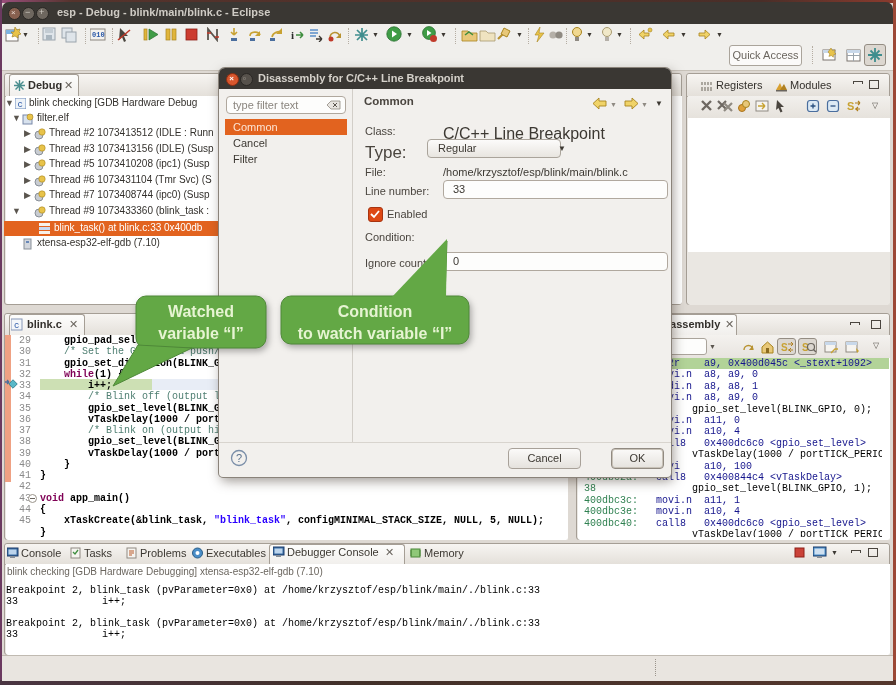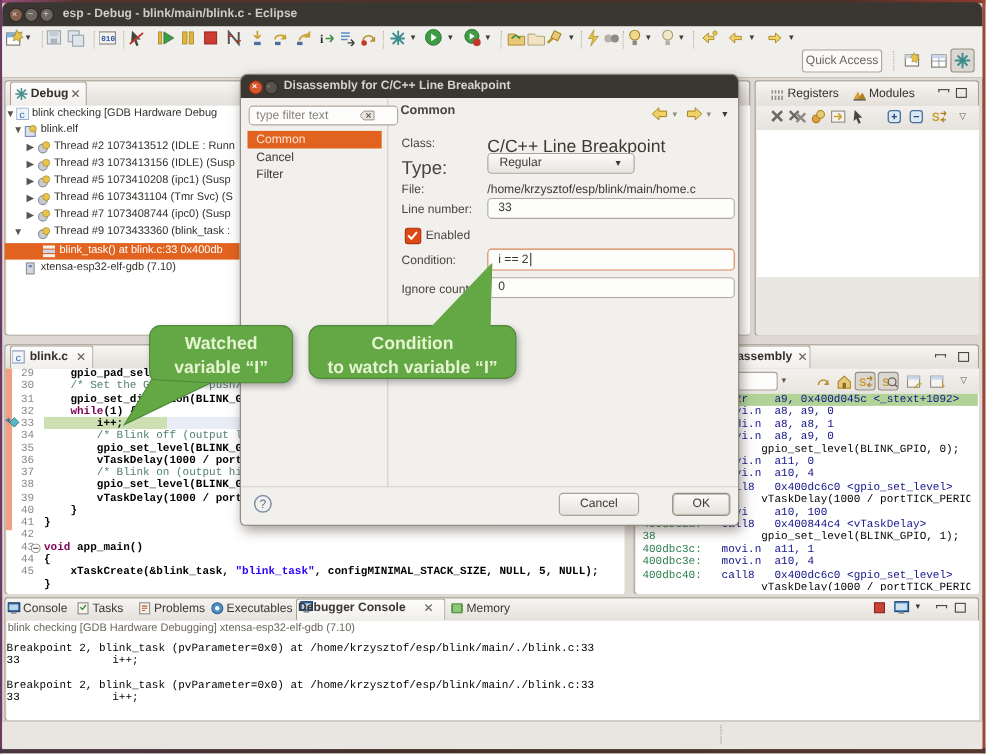--- a/index.html
+++ b/index.html
@@ -194,21 +194,21 @@
  <svg class="ab" style="left:11px;top:3px" width="11" height="11">
       <rect x="0" y="0" width="11" height="11" fill="#eef3f8" stroke="#6888b8"></rect>
       <text x="2.5" y="9" font-size="9" fill="#2a58a8" font-family="Liberation Mono">c</text>
     </svg>
  <div class="tl" style="left:25px;top:2px">blink checking [GDB Hardware Debug</div>
  <div class="tl" style="left:8px;top:18px;color:#5a554e;font-size:9px">▼</div>
  <svg class="ab" style="left:18px;top:18px" width="12" height="12">
       <rect x="1" y="2" width="9" height="9" fill="#d8e2ee" stroke="#7888a8"></rect>
       <circle cx="8" cy="4" r="3" fill="#e8c34a" stroke="#a8841e" stroke-width=".6"></circle>
     </svg>
- <div class="tl" style="left:33px;top:17px">blink.elf</div>
+ <div class="tl" style="left:33px;top:17px">filter.elf</div>
  <div class="tl" style="left:20px;top:33px;color:#5a554e;font-size:9px">▶</div>
  <svg class="ab" style="left:30px;top:33px" width="12" height="12">
       <circle cx="5" cy="7" r="4" fill="#c8ccd2" stroke="#888f98"></circle>
       <circle cx="8" cy="4" r="3.2" fill="#e8c34a" stroke="#a8841e" stroke-width=".6"></circle>
     </svg>
  <div class="tl" style="left:45px;top:32px">Thread #2 1073413512 (IDLE : Runn</div>
  <div class="tl" style="left:20px;top:49px;color:#5a554e;font-size:9px">▶</div>
  <svg class="ab" style="left:30px;top:49px" width="12" height="12">
       <circle cx="5" cy="7" r="4" fill="#c8ccd2" stroke="#888f98"></circle>
       <circle cx="8" cy="4" r="3.2" fill="#e8c34a" stroke="#a8841e" stroke-width=".6"></circle>
@@ -452,21 +452,21 @@
 <svg class="ab" style="left:192px;top:547px" width="12" height="12">
     <circle cx="5.5" cy="6" r="5" fill="#4a8ec8" stroke="#2a5e88"></circle>
     <circle cx="5.5" cy="6" r="2" fill="#fff"></circle>
   </svg>
 <div class="tb" style="left:206px;top:547px">Executables</div>
 <svg class="ab" style="left:273px;top:546px" width="12" height="12">
     <rect x="0" y="1" width="11" height="8" fill="#3a6ea5" stroke="#1a3a6a"></rect>
     <rect x="1.5" y="2.5" width="8" height="5" fill="#bcd4ec"></rect>
     <rect x="3" y="9" width="5" height="2" fill="#888f98"></rect>
   </svg>
-<div class="tb" style="left:271px;top:546px;font-weight:bold">Debugger Console</div>
+<div class="tb" style="left:287px;top:546px;font-weight:normal">Debugger Console</div>
 <div class="tb" style="left:385px;top:546px;color:#6a655e">✕</div>
 <svg class="ab" style="left:410px;top:547px" width="12" height="12">
     <rect x="1" y="2" width="9" height="8" fill="#8fc878" stroke="#4a8838"></rect>
     <path d="M0 4h2M0 6h2M0 8h2M9 4h2M9 6h2M9 8h2" stroke="#4a8838" stroke-width="1"></path>
   </svg>
 <div class="tb" style="left:424px;top:547px">Memory</div>
 <svg class="ab" style="left:794px;top:547px" width="12" height="12">
     <rect x="1" y="1" width="9" height="9" fill="#ca4238" stroke="#8e2018"></rect>
   </svg>
 <svg class="ab" style="left:813px;top:546px" width="14" height="13">
@@ -489,21 +489,21 @@
 
 <div class="ab" style="left:219px;top:68px;width:452px;height:409px;background:#f2f0ed;border-radius:6px 6px 4px 4px;box-shadow:0 0 0 1px #8a837a,2px 4px 12px rgba(60,50,40,.5)">
   <div class="ab" style="left:0;top:0;width:452px;height:21px;background:#3a3733;border-radius:6px 6px 0 0"></div>
   <div class="ab" style="left:7px;top:5px;width:11px;height:11px;border-radius:50%;background:#d8572e;border:1px solid #8e2e12"></div>
   <div class="ab" style="left:10.2px;top:6.5px;font-size:8px;color:#fff;line-height:8px;font-weight:bold">×</div>
   <div class="ab" style="left:21px;top:5px;width:11px;height:11px;border-radius:50%;background:#56514b;border:1px solid #2a2724"></div>
   <div class="ab" style="left:24px;top:6.5px;font-size:8px;color:#b8b2aa;line-height:8px">▫</div>
   <div class="ab" style="left:39px;top:4px;font-size:11px;font-weight:bold;color:#d6d2cb">Disassembly for C/C++ Line Breakpoint</div>
   <div class="ab" style="left:133px;top:21px;width:1px;height:354px;background:#d2cec8"></div>
 
-  <div class="ab" style="left:7px;top:28px;width:136px;height:18px;background:#fdfdfc;border:1px solid #b0a89e;border-radius:4px;box-sizing:border-box;font-size:11px;color:#8a857e;line-height:16px;padding-left:6px">type filter text</div>
+  <div class="ab" style="left:7px;top:28px;width:120px;height:18px;background:#fdfdfc;border:1px solid #b0a89e;border-radius:4px;box-sizing:border-box;font-size:11px;color:#8a857e;line-height:16px;padding-left:6px">type filter text</div>
   <svg class="ab" style="left:108px;top:32px" width="14" height="10">
       <path d="M4 1h9v8H4L0 5z" fill="#e8e5e0" stroke="#8f8a82" stroke-width=".8"></path>
       <path d="M6 3l4 4M10 3l-4 4" stroke="#5a554e" stroke-width="1"></path>
     </svg>
   <div class="ab" style="left:6px;top:51px;width:122px;height:16px;background:#e2631f"></div>
   <div class="ab" style="left:14px;top:53px;font-size:11px;color:#fde4d4">Common</div>
   <div class="ab" style="left:14px;top:69px;font-size:11px;color:#3c3832">Cancel</div>
   <div class="ab" style="left:14px;top:85px;font-size:11px;color:#3c3832">Filter</div>
 
   <div class="ab" style="left:145px;top:27px;font-size:11.5px;font-weight:bold;color:#4a453f">Common</div>
@@ -512,33 +512,32 @@
     </svg>
   <div class="ab" style="left:391px;top:33px;font-size:7px;color:#8f8a82">▼</div>
   <svg class="ab" style="left:404px;top:29px" width="16" height="13">
       <path d="M9 1l6 5.5L9 12V9H2V4h7z" fill="#f0d368" stroke="#a8841e" stroke-width=".9"></path>
     </svg>
   <div class="ab" style="left:422px;top:33px;font-size:7px;color:#8f8a82">▼</div>
   <div class="ab" style="left:436px;top:31px;font-size:8px;color:#3c3832">▼</div>
   <div class="ab" style="left:146px;top:57px;font-size:11px;color:#4a453f">Class:</div>
   <div class="ab" style="left:224px;top:57px;font-size:16px;color:#3c3832">C/C++ Line Breakpoint</div>
   <div class="ab" style="left:146px;top:75px;font-size:17px;color:#4a453f">Type:</div>
-  <div class="ab" style="left:224px;top:71px;width:134px;height:19px;background:linear-gradient(#fcfbfa,#e8e5e0);border:1px solid #aaa49b;border-radius:4px;box-sizing:border-box;font-size:11px;color:#3c3832;line-height:17px;padding-left:10px">Regular</div>
+  <div class="ab" style="left:208px;top:71px;width:134px;height:19px;background:linear-gradient(#fcfbfa,#e8e5e0);border:1px solid #aaa49b;border-radius:4px;box-sizing:border-box;font-size:11px;color:#3c3832;line-height:17px;padding-left:10px">Regular</div>
   <div class="ab" style="left:339px;top:76px;font-size:8px;color:#3c3832">▼</div>
   <div class="ab" style="left:146px;top:98px;font-size:11px;color:#4a453f">File:</div>
-  <div class="ab" style="left:224px;top:98px;font-size:11px;color:#3c3832">/home/krzysztof/esp/blink/main/home.c</div>
+  <div class="ab" style="left:224px;top:98px;font-size:11px;color:#3c3832">/home/krzysztof/esp/blink/main/blink.c</div>
   <div class="ab" style="left:146px;top:117px;font-size:11px;color:#4a453f">Line number:</div>
   <div class="ab" style="left:224px;top:112px;width:225px;height:19px;background:#fdfdfc;border:1px solid #b0a89e;border-radius:4px;box-sizing:border-box;font-size:11px;color:#3c3832;line-height:17px;padding-left:9px">33</div>
   <div class="ab" style="left:149px;top:139px;width:13px;height:13px;background:#dd4814;border:1px solid #a83410;border-radius:3px"></div>
   <svg class="ab" style="left:151px;top:141px" width="11" height="10">
       <path d="M1 5l3 3 5-6" stroke="#fff" stroke-width="1.8" fill="none"></path>
     </svg>
   <div class="ab" style="left:168px;top:140px;font-size:11px;color:#4a453f">Enabled</div>
   <div class="ab" style="left:146px;top:163px;font-size:11px;color:#4a453f">Condition:</div>
-  <div class="ab" style="left:224px;top:158px;width:225px;height:20px;background:#fdfdfc;border:1px solid #d8835a;border-radius:4px;box-sizing:border-box;font-size:11px;color:#3c3832;line-height:18px;padding-left:9px">i == 2<span style="border-left:1px solid #3c3832;margin-left:1px"></span></div>
   <div class="ab" style="left:146px;top:189px;font-size:11px;color:#4a453f">Ignore count:</div>
   <div class="ab" style="left:224px;top:184px;width:225px;height:19px;background:#fdfdfc;border:1px solid #b0a89e;border-radius:4px;box-sizing:border-box;font-size:11px;color:#3c3832;line-height:17px;padding-left:9px">0</div>
 
   <div class="ab" style="left:0;top:374px;width:452px;height:1px;background:#d8d4ce"></div>
   <svg class="ab" style="left:11px;top:381px" width="18" height="18">
       <circle cx="9" cy="9" r="7.5" fill="none" stroke="#7a8ea8" stroke-width="1.3"></circle>
       <text x="6" y="13" font-size="11" fill="#5a728e" font-family="Liberation Sans">?</text>
     </svg>
   <div class="ab" style="left:289px;top:380px;width:73px;height:21px;background:linear-gradient(#fbfaf9,#e5e2dd);border:1px solid #a8a199;border-radius:4px;box-sizing:border-box;font-size:11px;color:#3c3832;text-align:center;line-height:19px">Cancel</div>
   <div class="ab" style="left:392px;top:380px;width:53px;height:21px;background:linear-gradient(#fbfaf9,#e5e2dd);border:1px solid #918a81;border-radius:4px;box-sizing:border-box;font-size:11px;color:#3c3832;text-align:center;line-height:19px;box-shadow:0 0 0 1px #c8c2b8 inset">OK</div>

